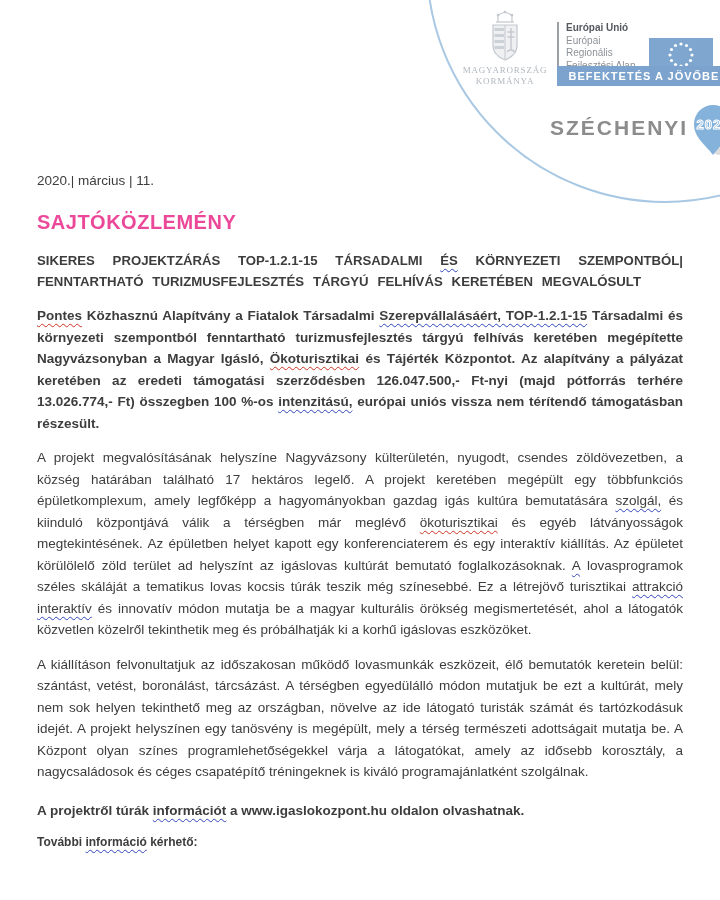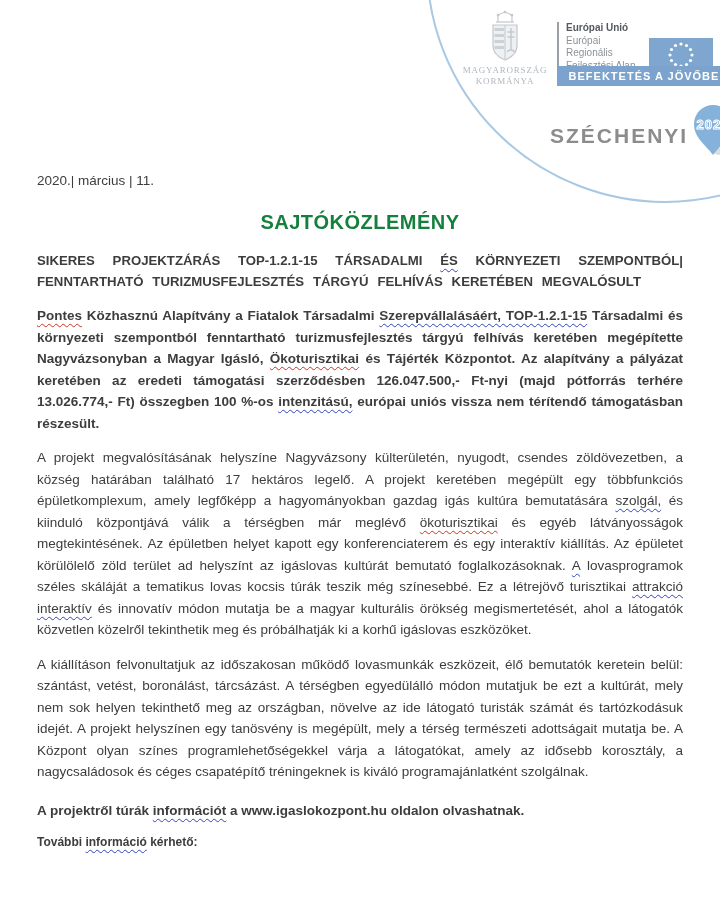--- a/index.html
+++ b/index.html
@@ -31,30 +31,29 @@
     position:absolute; left:557px; top:66px; width:174px; height:20px;
     background:#7ba3cd; color:#ffffff; font-size:11px; font-weight:bold;
     letter-spacing:1px; display:flex; align-items:center; justify-content:center;
     white-space:nowrap;
     text-align:right;
   }
   
   .szechenyi { position:absolute; left:550px; top:104px; display:flex; align-items:flex-start; }
   .sz-text {
     font-size:21px; font-weight:bold; letter-spacing:2px; color:#8c8c8c;
-    margin-top:20px;
+    margin-top:12px;
   }
   .sz-pin { margin-left:2px; }
   
   .doc { position:absolute; left:37px; top:172px; width:646px; }
   .line { font-size:13.5px; line-height:17px; }
   .title {
-    margin-top:22px; font-size:20px; font-weight:bold; color:#15803d;
+    margin-top:22px; font-size:20px; font-weight:bold; color:#ec4899;
     letter-spacing:0.5px;
-    text-align:center;
   }
   .subtitle { margin-top:16px; font-weight:bold; font-size:13.2px; line-height:21px; }
   .subtitle .l1 { text-align:justify; text-align-last:justify; }
   .subtitle .l2 { width:93.5%; text-align:justify; text-align-last:justify; }
   .para { margin:0; margin-top:13px; font-size:13.5px; line-height:21.5px; text-align:justify; }
   .para.bold { font-weight:bold; }
   .info { margin-top:19px; font-weight:bold; font-size:13.5px; line-height:17px; }
   .more { margin-top:15px; font-weight:bold; font-size:12px; line-height:17px; }
   
   .sq-red, .sq-blue {

